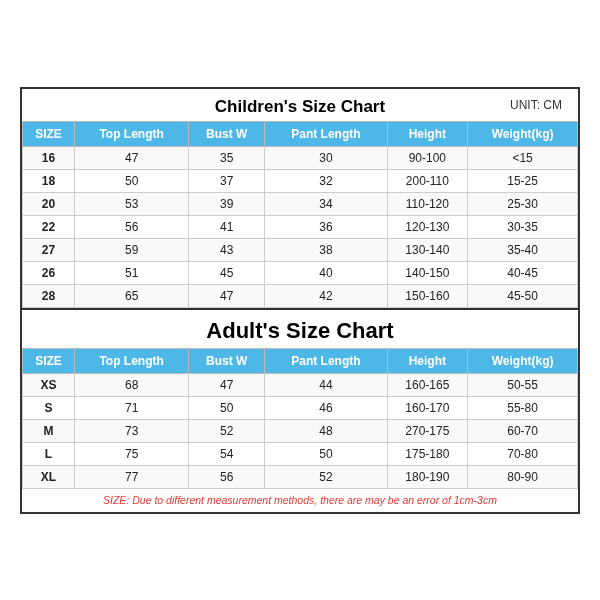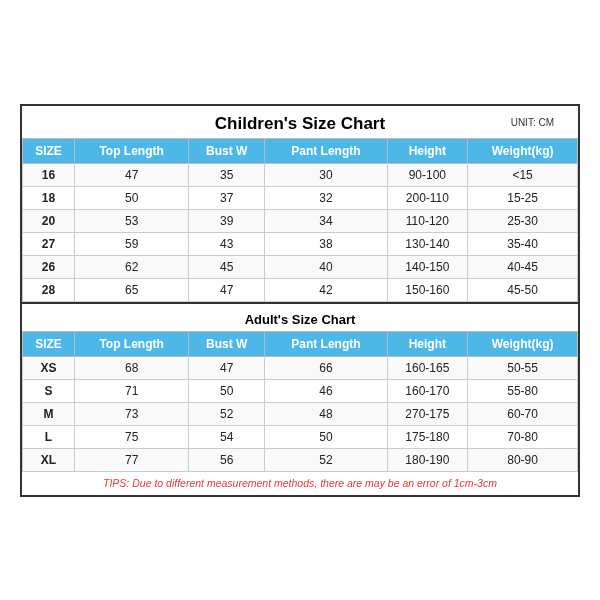--- a/index.html
+++ b/index.html
@@ -19,24 +19,24 @@
     }
     .section-title {
       text-align: center;
       font-size: 17px;
       font-weight: bold;
       padding: 8px 4px 4px 4px;
       position: relative;
     }
     .unit-label {
       position: absolute;
-      right: 24px;
+      right: 16px;
       top: 50%;
       transform: translateY(-50%);
-      font-size: 10px;
+      font-size: 12px;
       font-weight: normal;
       color: #333;
     }
     table {
       width: 100%;
       border-collapse: collapse;
       border-radius: 10px;
     }
     th {
       background-color: #4db8e8;
@@ -58,21 +58,21 @@
       background-color: #f9f9f9;
     }
     tr:nth-child(even) td {
       background-color: #fff;
     }
     .size-cell {
       font-weight: bold;
     }
     .adult-section-title {
       text-align: center;
-      font-size: 13px;
+      font-size: 22px;
       font-weight: bold;
       padding: 8px 4px 4px 4px;
       border-top: 2px solid #333;
     }
     .tips {
       text-align: center;
       color: #e53935;
       font-size: 10.5px;
       padding: 5px 4px 6px 4px;
       font-style: italic;
@@ -118,30 +118,38 @@
     </tr>
         <tr>
       <td class="size-cell">20</td>
       <td>53</td>
       <td>39</td>
       <td>34</td>
       <td>110-120</td>
       <td>25-30</td>
     </tr>
         <tr>
+      <td class="size-cell">22</td>
+      <td>56</td>
+      <td>41</td>
+      <td>36</td>
+      <td>120-130</td>
+      <td>30-35</td>
+    </tr>
+        <tr>
       <td class="size-cell">27</td>
       <td>59</td>
       <td>43</td>
       <td>38</td>
       <td>130-140</td>
       <td>35-40</td>
     </tr>
         <tr>
       <td class="size-cell">26</td>
-      <td>62</td>
+      <td>51</td>
       <td>45</td>
       <td>40</td>
       <td>140-150</td>
       <td>40-45</td>
     </tr>
         <tr>
       <td class="size-cell">28</td>
       <td>65</td>
       <td>47</td>
       <td>42</td>
@@ -164,21 +172,21 @@
         <th>Pant Length</th>
         <th>Height</th>
         <th>Weight(kg)</th>
       </tr>
     </thead>
     <tbody id="adult-tbody">
     <tr>
       <td class="size-cell">XS</td>
       <td>68</td>
       <td>47</td>
-      <td>66</td>
+      <td>44</td>
       <td>160-165</td>
       <td>50-55</td>
     </tr>
         <tr>
       <td class="size-cell">S</td>
       <td>71</td>
       <td>50</td>
       <td>46</td>
       <td>160-170</td>
       <td>55-80</td>
@@ -203,14 +211,14 @@
       <td class="size-cell">XL</td>
       <td>77</td>
       <td>56</td>
       <td>52</td>
       <td>180-190</td>
       <td>80-90</td>
     </tr>
       </tbody>
   </table>
 
-  <div class="tips">TIPS: Due to different measurement methods, there are may be an error of 1cm-3cm</div>
+  <div class="tips">SIZE: Due to different measurement methods, there are may be an error of 1cm-3cm</div>
 </div>
 
 </body></html>

